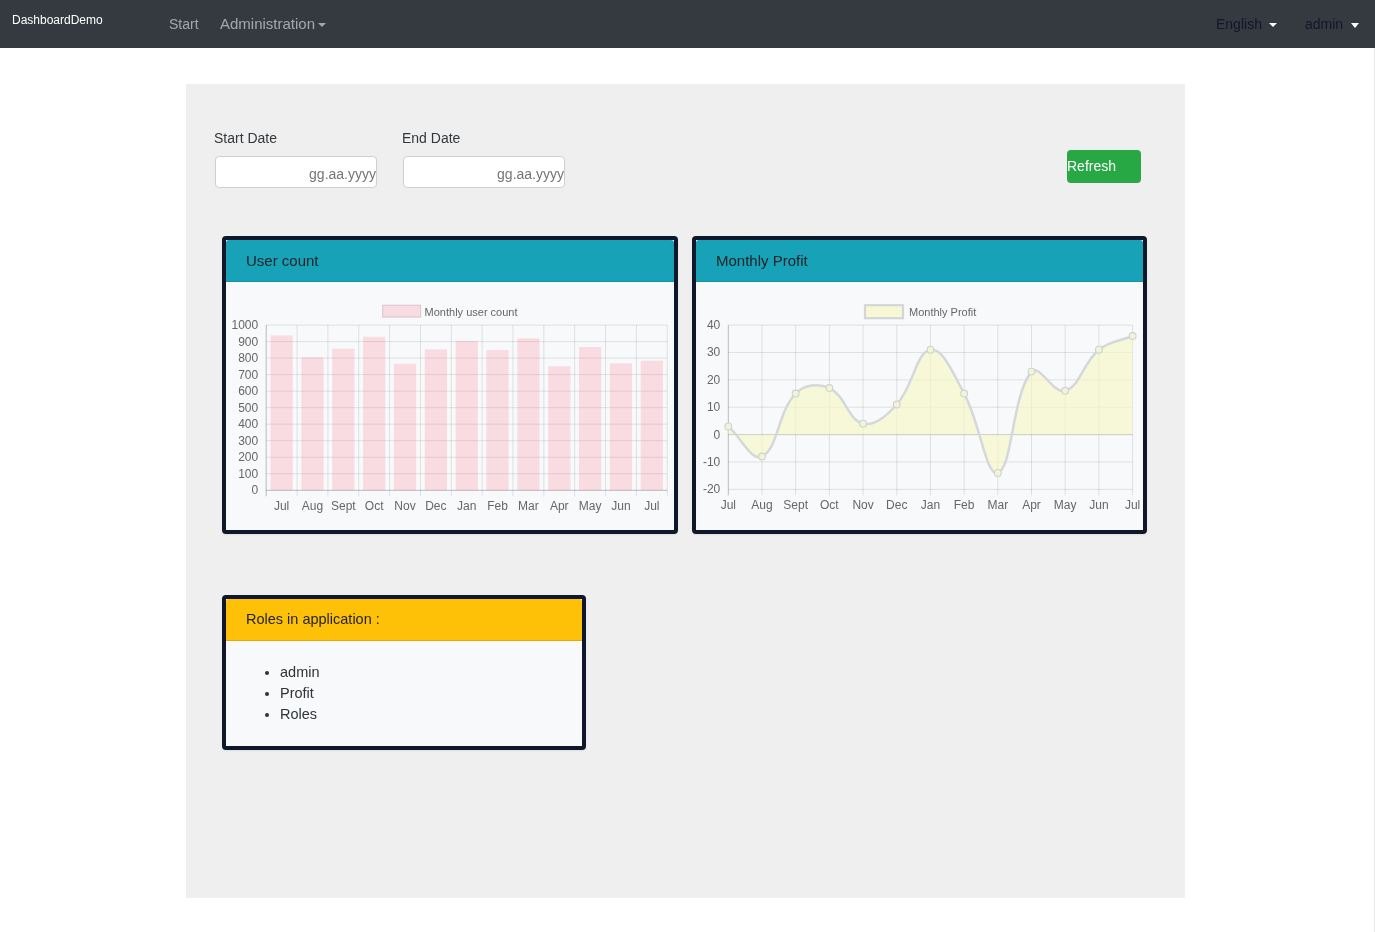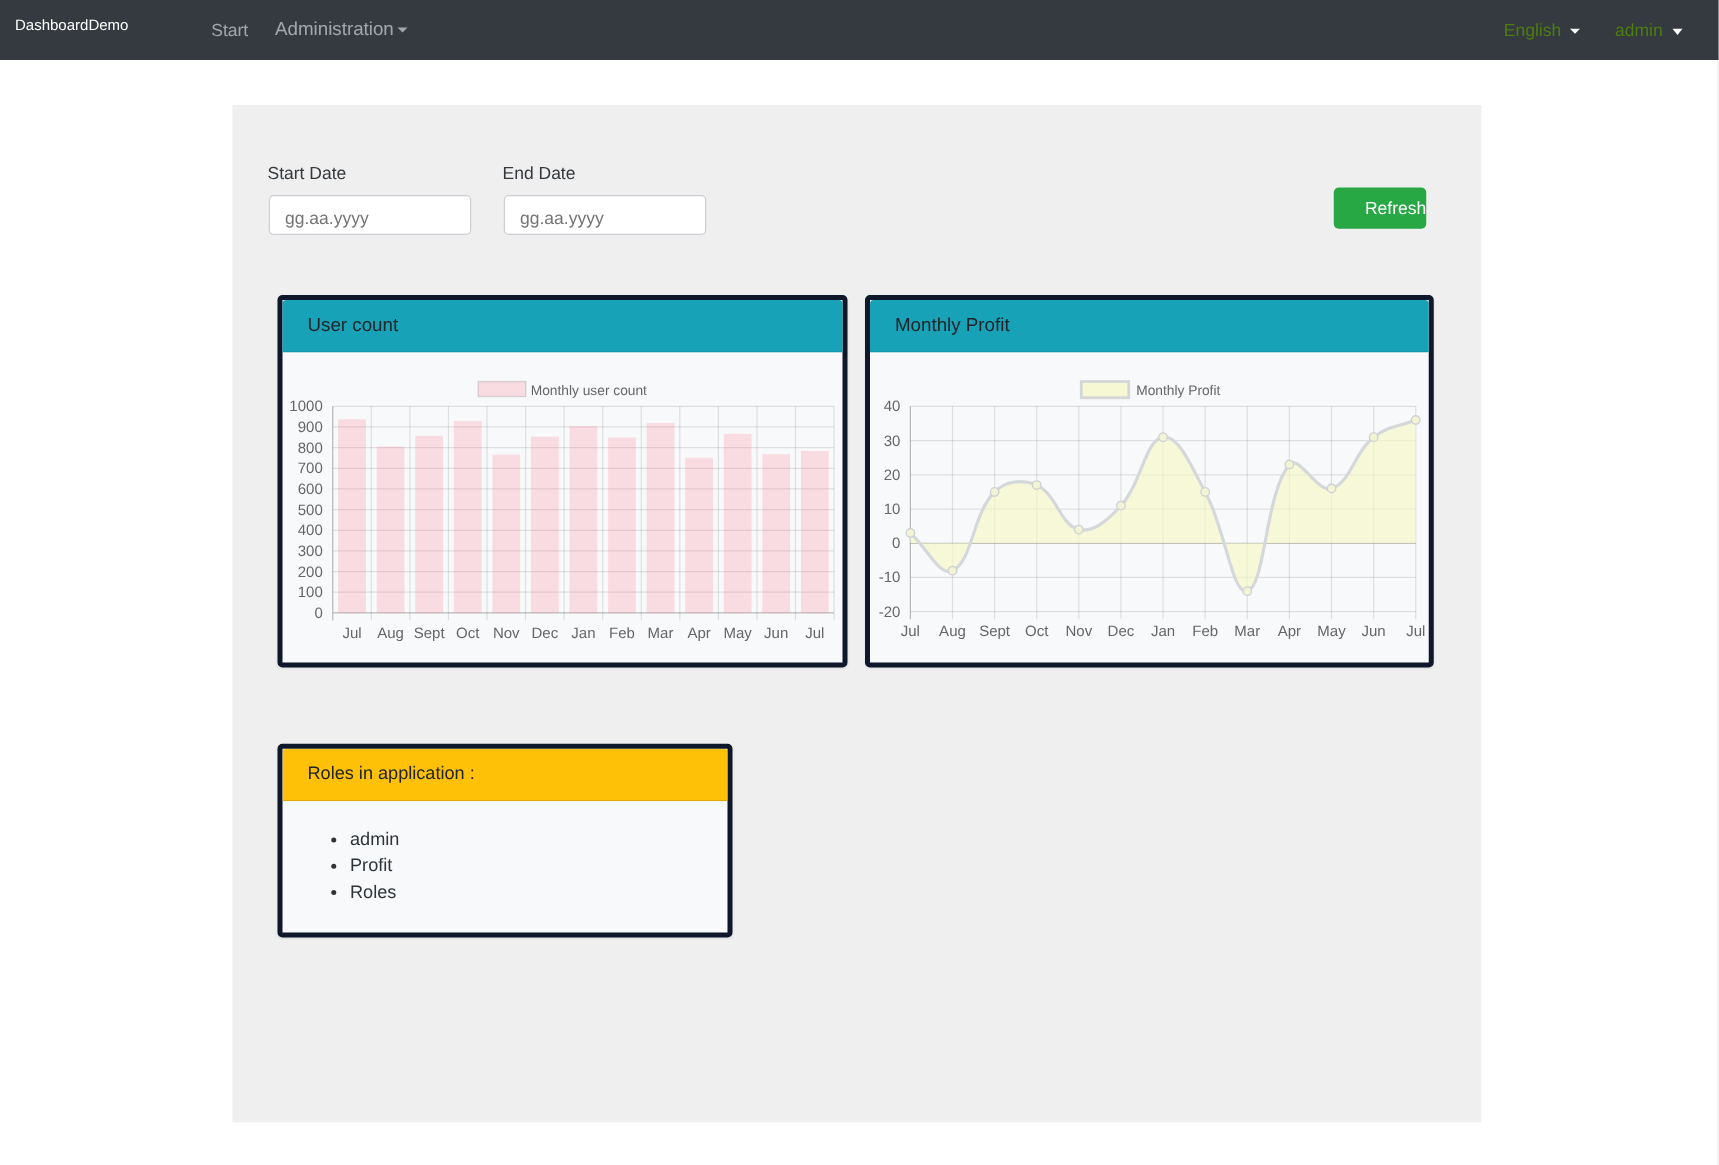--- a/index.html
+++ b/index.html
@@ -1,26 +1,26 @@
 <!DOCTYPE html>
 <html><head>
 <meta charset="utf-8">
 <style>
   * { margin:0; padding:0; box-sizing:border-box; }
   html,body { width:1375px; height:932px; background:#fff; font-family:"Liberation Sans", sans-serif; position:relative; overflow:hidden; }
   .abs { position:absolute; }
   .navbar { left:0; top:0; width:1375px; height:48px; background:#343a40; }
   .brand { left:12px; top:13px; font-size:12px; color:#fff; }
   .navlink { color:rgba(255,255,255,0.55); font-size:14px; top:16px; }
-  .navlink-w { color:#4d7c0f; font-size:14px; top:16px; }
+  .navlink-w { color:#0f172a; font-size:14px; top:16px;margin-left:13px; }
   .caret { display:inline-block; width:0; height:0; border-left:4px solid transparent; border-right:4px solid transparent; border-top:4px solid; vertical-align:middle; margin-left:5px; }
   .container { left:186px; top:84px; width:999px; height:814px; background:#efefef; }
   .lbl { font-size:14px; color:#33383d; }
-  .dateinput { height:32px; width:162px; background:#fff; border:1px solid #ccd0d4; border-radius:4px; color:#757575; font-size:14px; padding-left:12px; padding-top:2px; line-height:30px; }
-  .btn { left:1067px; top:150px; width:74px; height:33px; background:#28a745; border-radius:4px; color:#fff; font-size:14px; text-align:right; line-height:33px; }
+  .dateinput { height:32px; width:162px; background:#fff; border:1px solid #ccd0d4; border-radius:4px; color:#757575; font-size:14px; padding-left:12px; padding-top:2px; line-height:30px;text-align:right; }
+  .btn { left:1067px; top:150px; width:74px; height:33px; background:#28a745; border-radius:4px; color:#fff; font-size:14px; text-align:left; line-height:33px; }
   .panel { background:#f8f9fa; border:4px solid #0f172a; border-radius:4px; box-shadow:0 1px 2px rgba(0,0,0,0.07); }
   .phead { position:absolute; left:0; top:0; right:0; height:42px; border-radius:3px 3px 0 0; }
   .phead-teal { background:#17a2b8; border-bottom:1px solid #1591a5; }
   .phead-yellow { background:#ffc107; border-bottom:1px solid rgba(0,0,0,0.12); }
   .ptitle { position:absolute; left:20px; top:12px; font-size:15px; color:#212529; }
 </style>
 </head>
 <body>
   <div class="abs container"></div>
   <div class="abs" style="left:1374px; top:0; width:1px; height:932px; background:#e8e8e8;"></div>

